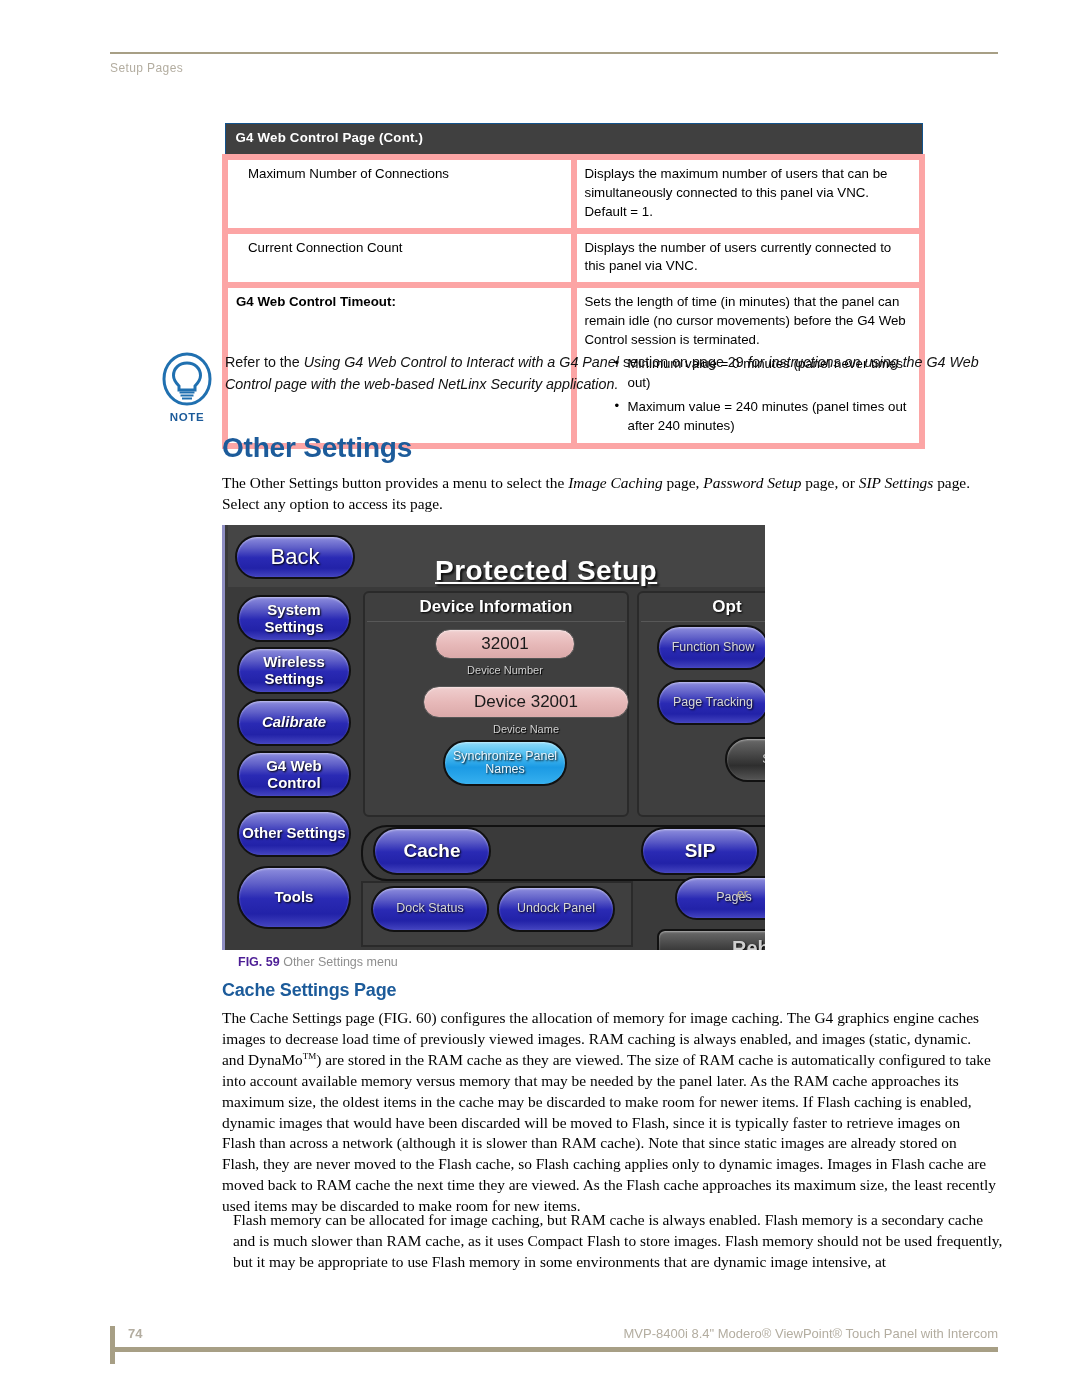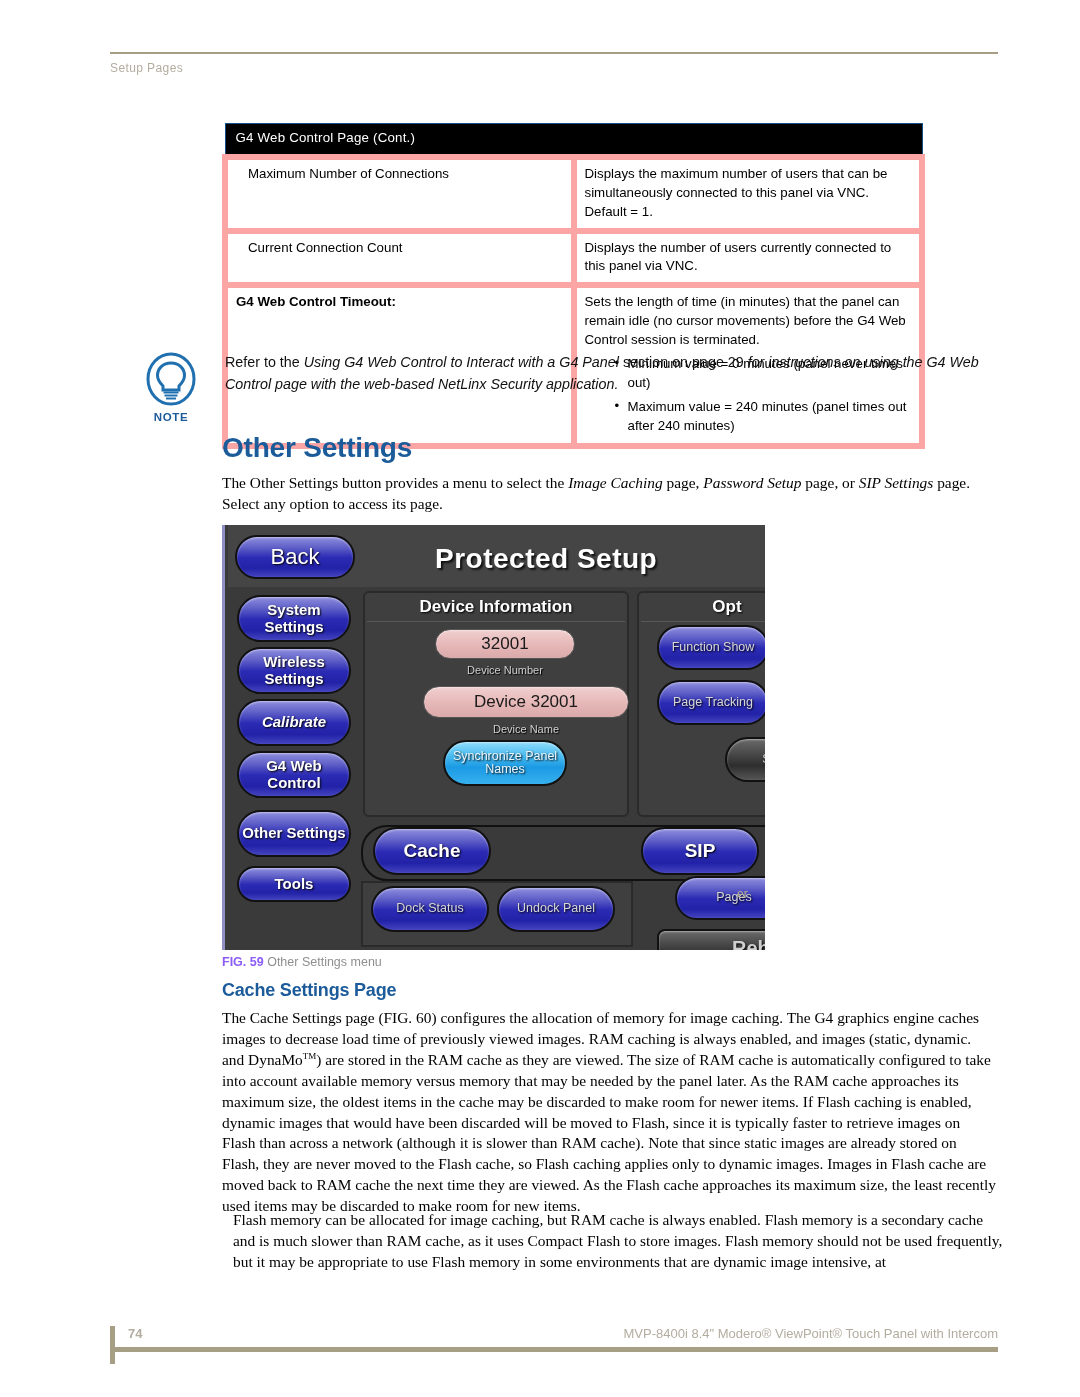--- a/index.html
+++ b/index.html
@@ -50,23 +50,23 @@
   }
   table.doc-table td, table.doc-table th {
     border: 6px solid #fca5a5;
     vertical-align: top;
     font-family: "Liberation Sans", sans-serif;
     font-size: 13.3px;
     line-height: 1.42;
     padding: 5px 8px 6px 8px;
   }
   .tbl-head-cell {
-    background: #000000;
+    background: #404040;
     color: #ffffff;
-    font-weight: normal;
+    font-weight: bold;
     font-size: 15px;
     letter-spacing: 0.2px;
     padding: 5px 10px 6px 10px !important;
     border: 1px solid #13538c !important;
   }
   .col-label { width: 200px; }
   .cell-indent { padding-left: 20px !important; }
   .cell-bold { font-weight: bold; }
   ul.bullets {
     margin: 5px 0 0 0;
@@ -88,21 +88,21 @@
 
   
   .note-block {
     position: absolute;
     left: 140px;
     top: 352px;
     width: 845px;
   }
   .note-icon-col {
     position: absolute;
-    left: 0;
+    left: 16px;
     top: 0;
     width: 62px;
     text-align: center;
   }
   .note-label {
     font-family: "Liberation Sans", sans-serif;
     font-size: 11.5px;
     font-weight: bold;
     color: #1c5b9a;
     letter-spacing: 0.6px;
@@ -180,26 +180,27 @@
     position: absolute;
     left: 3px;
     top: 0;
     right: 0;
     height: 62px;
     background: #454545;
   }
   .panel-title {
     position: absolute;
     left: 210px;
-    top: 18px;
+    top: 30px;
     font-size: 28px;
     font-weight: bold;
     color: #ffffff;
     text-shadow: 2px 2px 2px #111;
     letter-spacing: 0.5px;
+    text-decoration: underline;
   }
 
   
   .pill {
     position: absolute;
     border-radius: 999px;
     background: linear-gradient(to bottom, #8e8ede 0%, #6060c8 26%, #2a2ab4 52%, #2222a8 78%, #4444c0 100%);
     border: 2px solid #111;
     box-shadow: inset 0 1px 2px rgba(255,255,255,0.45);
     color: #ffffff;
@@ -231,21 +232,21 @@
     font-weight: normal;
   }
 
   
   #btn-back     { left: 10px;  top: 10px;  width: 120px; height: 44px; font-size: 22px; }
   #btn-system   { left: 12px;  top: 70px;  width: 114px; height: 47px; }
   #btn-wireless { left: 12px;  top: 122px; width: 114px; height: 47px; }
   #btn-calibrate{ left: 12px;  top: 174px; width: 114px; height: 47px; font-style: italic; }
   #btn-g4web    { left: 12px;  top: 226px; width: 114px; height: 47px; }
   #btn-other    { left: 12px;  top: 285px; width: 114px; height: 47px; }
-  #btn-tools    { left: 12px;  top: 341px; width: 114px; height: 36px; }
+  #btn-tools    { left: 12px;  top: 341px; width: 114px; height: 63px; }
   #btn-system span, #btn-wireless span, #btn-calibrate span,
   #btn-g4web span, #btn-other span, #btn-tools span { font-size: 15px; font-weight: bold; }
 
   
   .subpanel {
     position: absolute;
     background: #3f3f3f;
     border: 2px solid #2a2a2a;
     border-radius: 6px;
     box-sizing: border-box;
@@ -328,21 +329,21 @@
 
   
   .fig-caption {
     position: absolute;
     left: 222px;
     top: 955px;
     font-family: "Liberation Sans", sans-serif;
     font-size: 12.5px;
     color: #8f8f8f;
   }
-  .fig-caption b { color: #8b5cf6; }
+  .fig-caption b { color: #4c1d95; margin-left: 16px; }
 
   
   .footer {
     position: absolute;
     left: 110px;
     top: 1326px;
     width: 888px;
   }
   .footer-row {
     display: flex;

